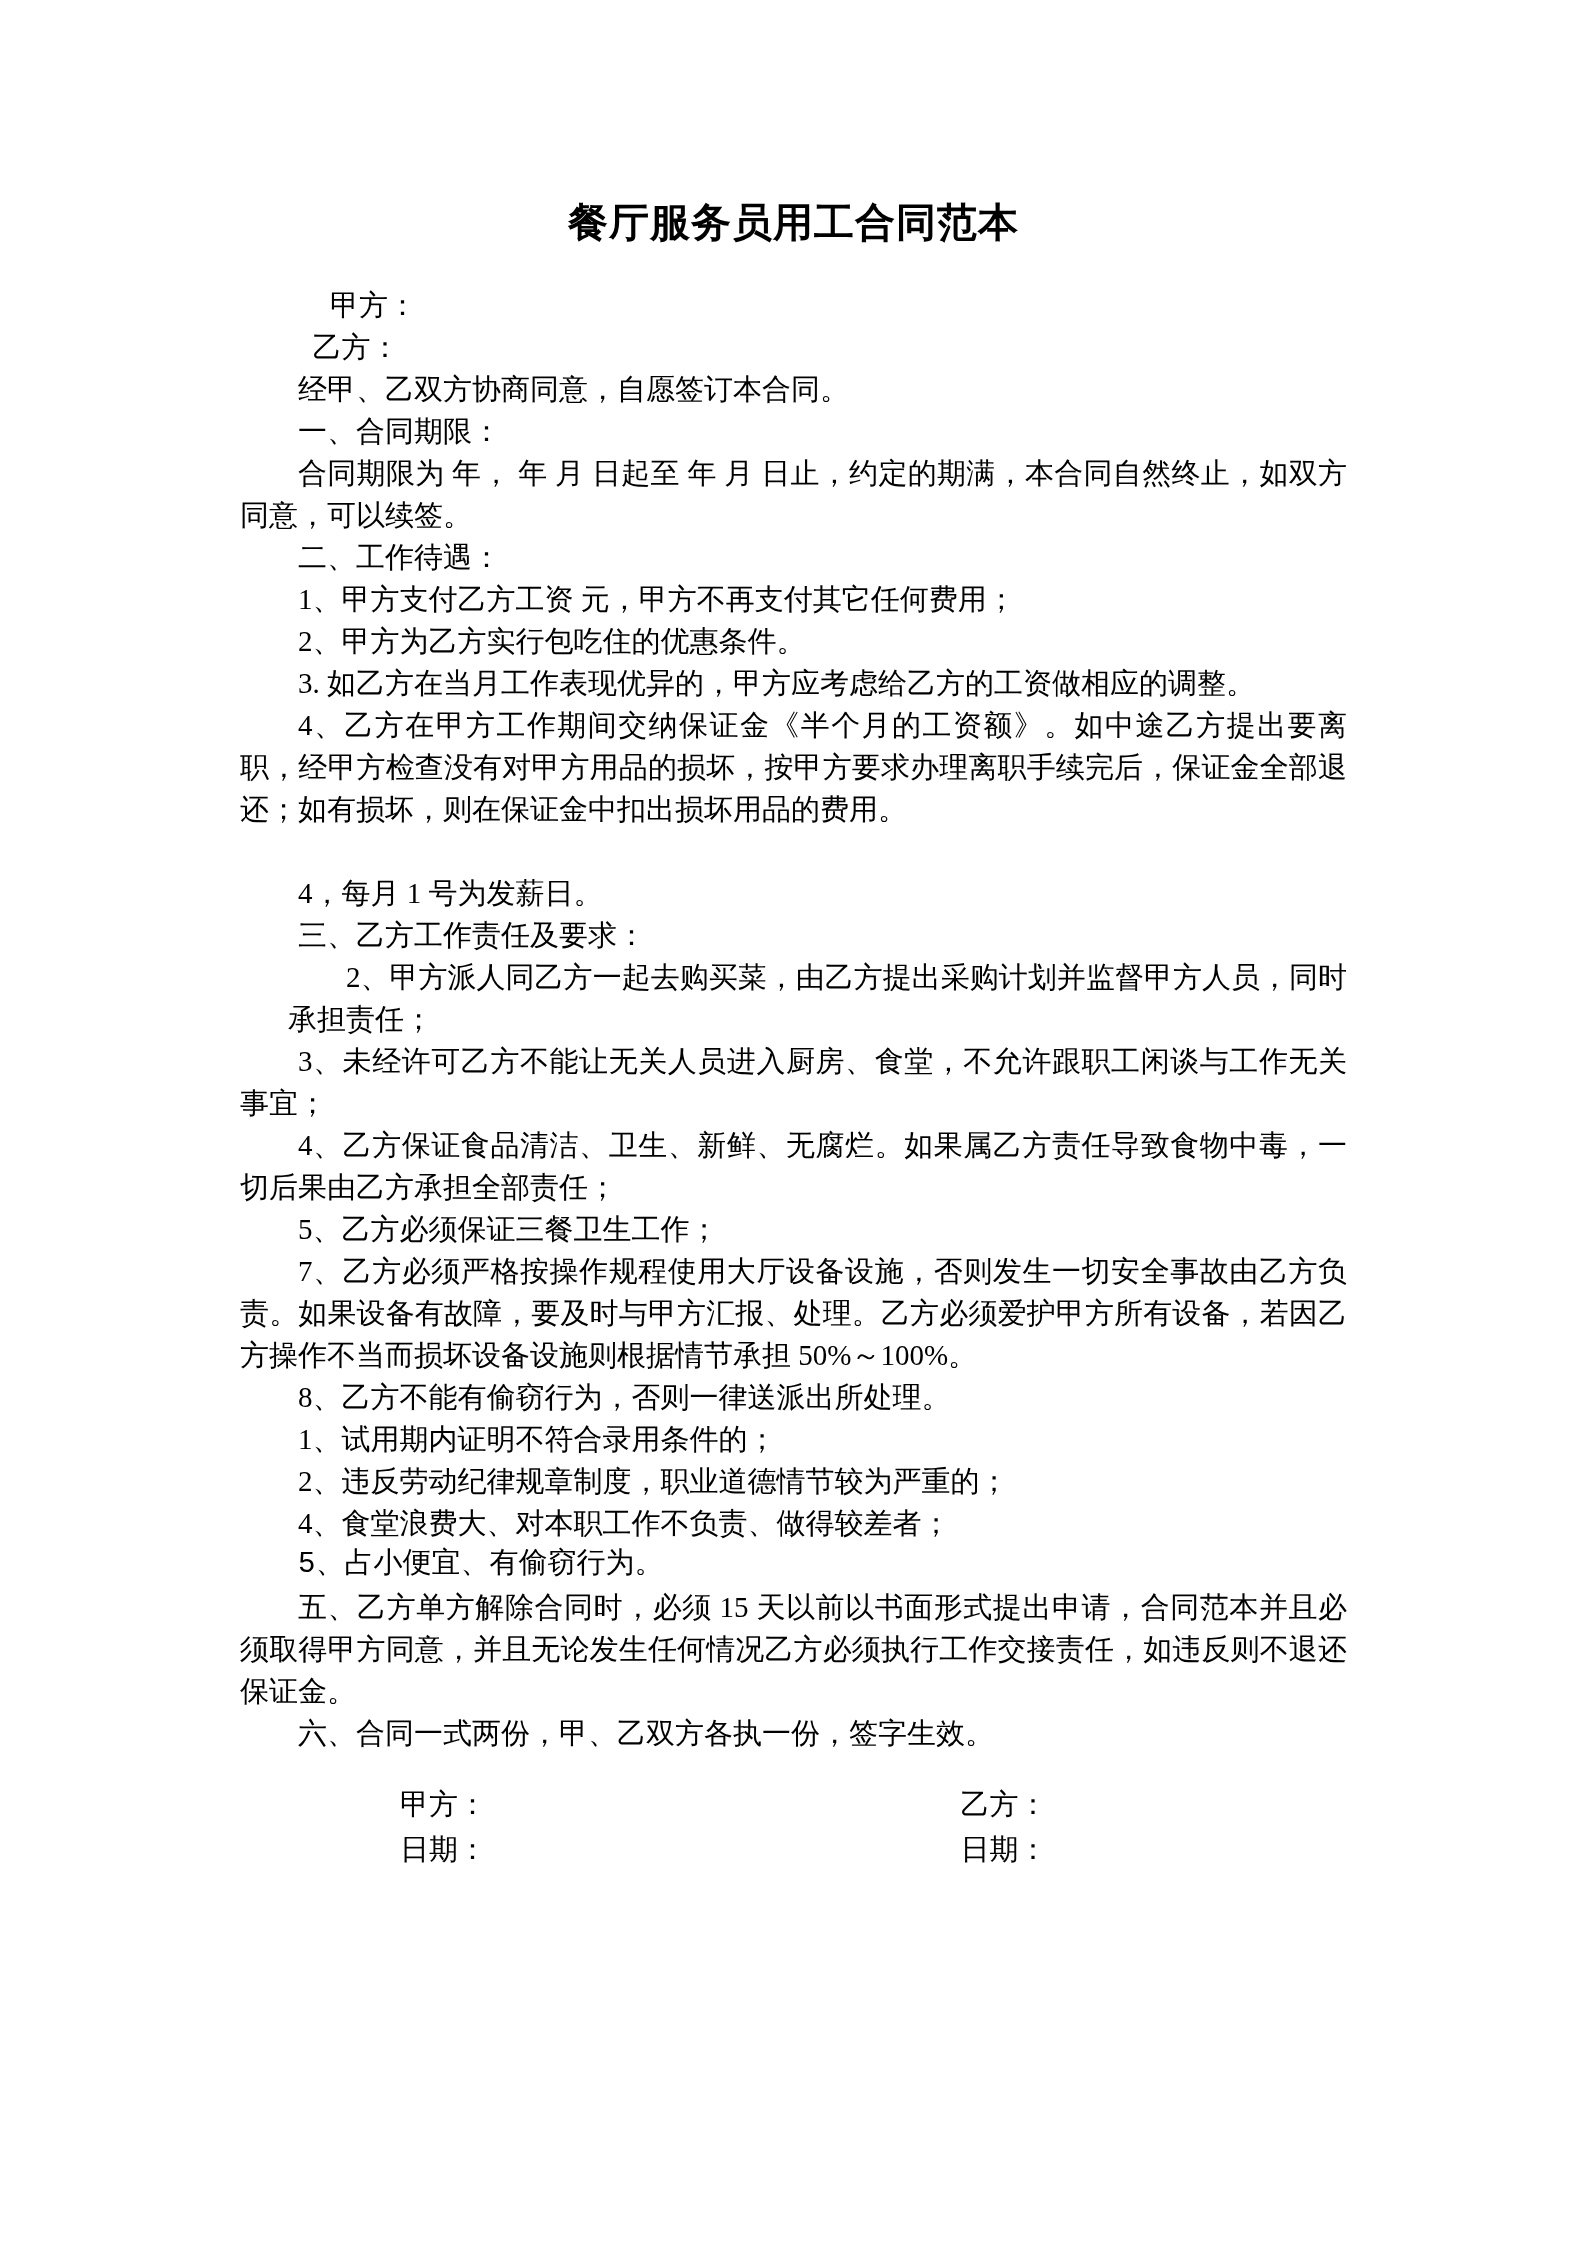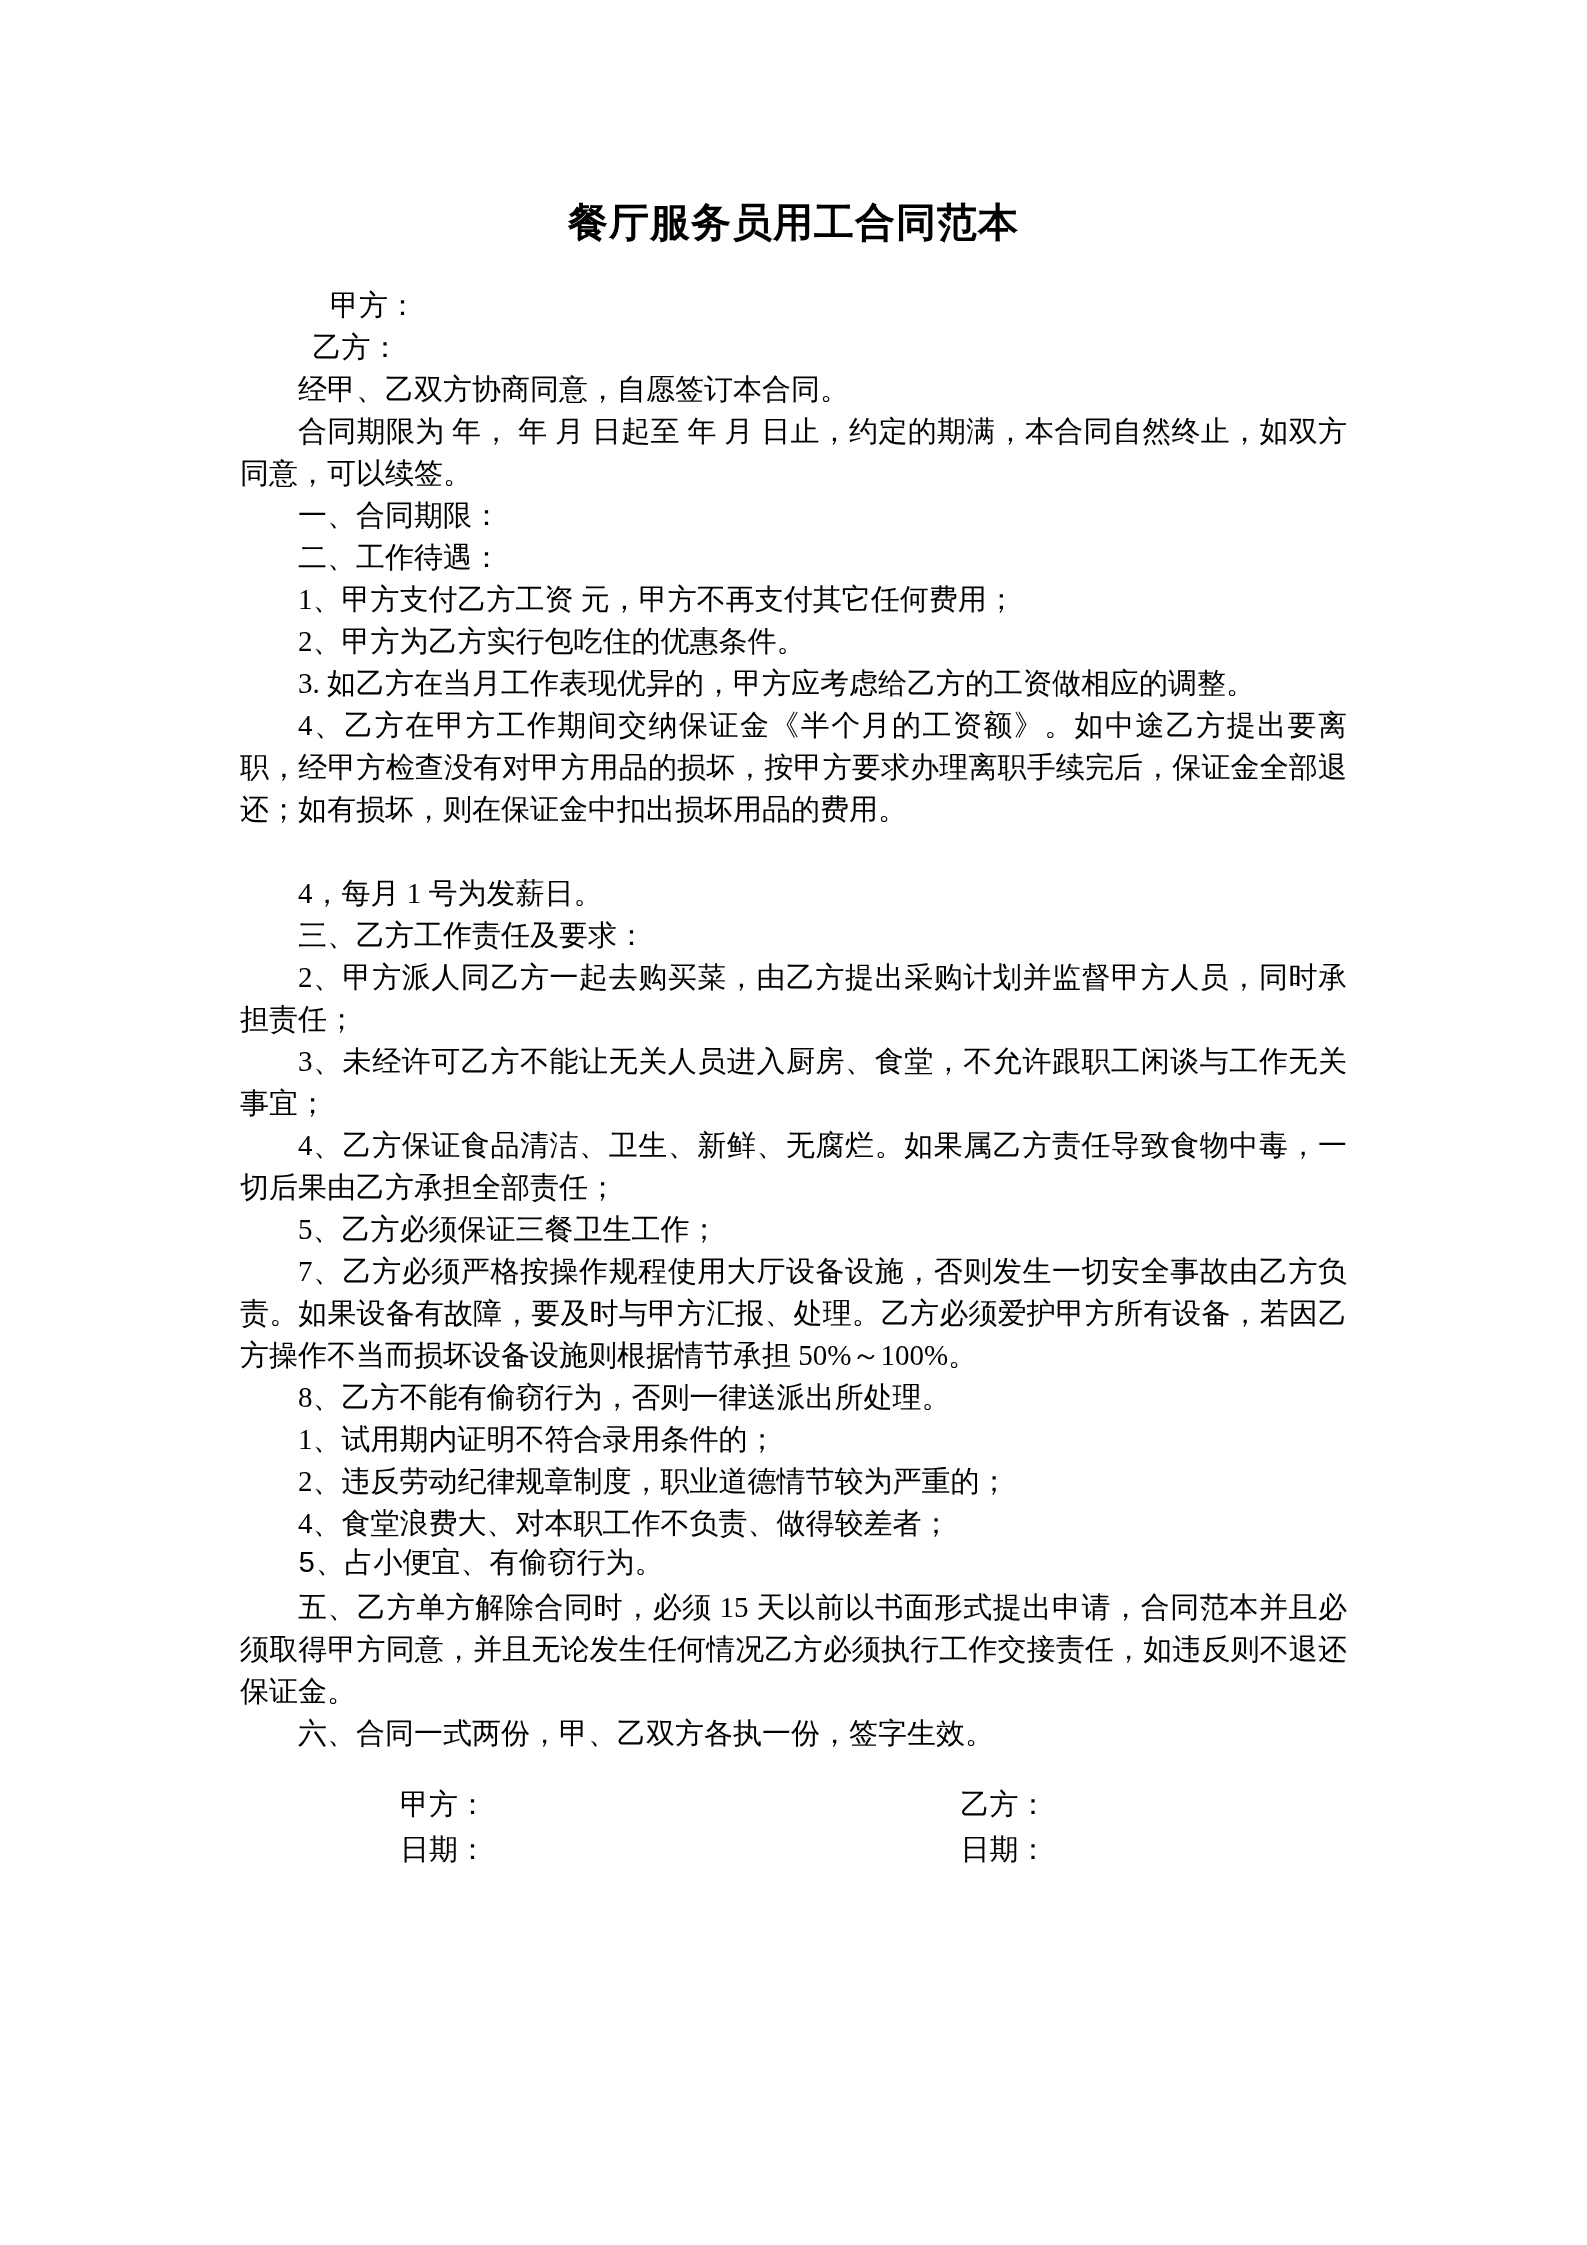--- a/index.html
+++ b/index.html
@@ -53,30 +53,30 @@
 </head>
 <body>
 
 <div class="page">
   <h1 class="title">餐厅服务员用工合同范本</h1>
 
   <div class="content" id="paragraphs">
       <p style="text-indent: 3.1em;">甲方：</p>
       <p style="text-indent: 2.5em;">乙方：</p>
       <p style="text-indent: 2em;">经甲、乙双方协商同意，自愿签订本合同。</p>
+      <p style="text-indent: 2em;">一、合同期限：</p>
       <p style="text-indent: 2em;">合同期限为 年， 年 月 日起至 年 月 日止，约定的期满，本合同自然终止，如双方同意，可以续签。</p>
-      <p style="text-indent: 2em;">一、合同期限：</p>
       <p style="text-indent: 2em;">二、工作待遇：</p>
       <p style="text-indent: 2em;">1、甲方支付乙方工资 元，甲方不再支付其它任何费用；</p>
       <p style="text-indent: 2em;">2、甲方为乙方实行包吃住的优惠条件。</p>
       <p style="text-indent: 2em;">3. 如乙方在当月工作表现优异的，甲方应考虑给乙方的工资做相应的调整。</p>
       <p style="text-indent: 2em;">4、乙方在甲方工作期间交纳保证金《半个月的工资额》。如中途乙方提出要离职，经甲方检查没有对甲方用品的损坏，按甲方要求办理离职手续完后，保证金全部退还；如有损坏，则在保证金中扣出损坏用品的费用。</p>
       <p style="text-indent: 2em; margin-top: 42px;">4，每月 1 号为发薪日。</p>
       <p style="text-indent: 2em;">三、乙方工作责任及要求：</p>
-      <p style="text-indent: 2em;">2、甲方派人同乙方一起去购买菜，由乙方提出采购计划并监督甲方人员，同时承担责任；</p>
+      <p style="text-indent: 2em; margin-left: 48px;">2、甲方派人同乙方一起去购买菜，由乙方提出采购计划并监督甲方人员，同时承担责任；</p>
       <p style="text-indent: 2em;">3、未经许可乙方不能让无关人员进入厨房、食堂，不允许跟职工闲谈与工作无关事宜；</p>
       <p style="text-indent: 2em;">4、乙方保证食品清洁、卫生、新鲜、无腐烂。如果属乙方责任导致食物中毒，一切后果由乙方承担全部责任；</p>
       <p style="text-indent: 2em;">5、乙方必须保证三餐卫生工作；</p>
       <p style="text-indent: 2em;">7、乙方必须严格按操作规程使用大厅设备设施，否则发生一切安全事故由乙方负责。如果设备有故障，要及时与甲方汇报、处理。乙方必须爱护甲方所有设备，若因乙方操作不当而损坏设备设施则根据情节承担 50%～100%。</p>
       <p style="text-indent: 2em;">8、乙方不能有偷窃行为，否则一律送派出所处理。</p>
       <p style="text-indent: 2em;">1、试用期内证明不符合录用条件的；</p>
       <p style="text-indent: 2em;">2、违反劳动纪律规章制度，职业道德情节较为严重的；</p>
       <p style="text-indent: 2em;">4、食堂浪费大、对本职工作不负责、做得较差者；</p>
       <p style="text-indent: 2em; font-family: Liberation Mono, monospace;">5、占小便宜、有偷窃行为。</p>
       <p style="text-indent: 2em;">五、乙方单方解除合同时，必须 15 天以前以书面形式提出申请，合同范本并且必须取得甲方同意，并且无论发生任何情况乙方必须执行工作交接责任，如违反则不退还保证金。</p>

